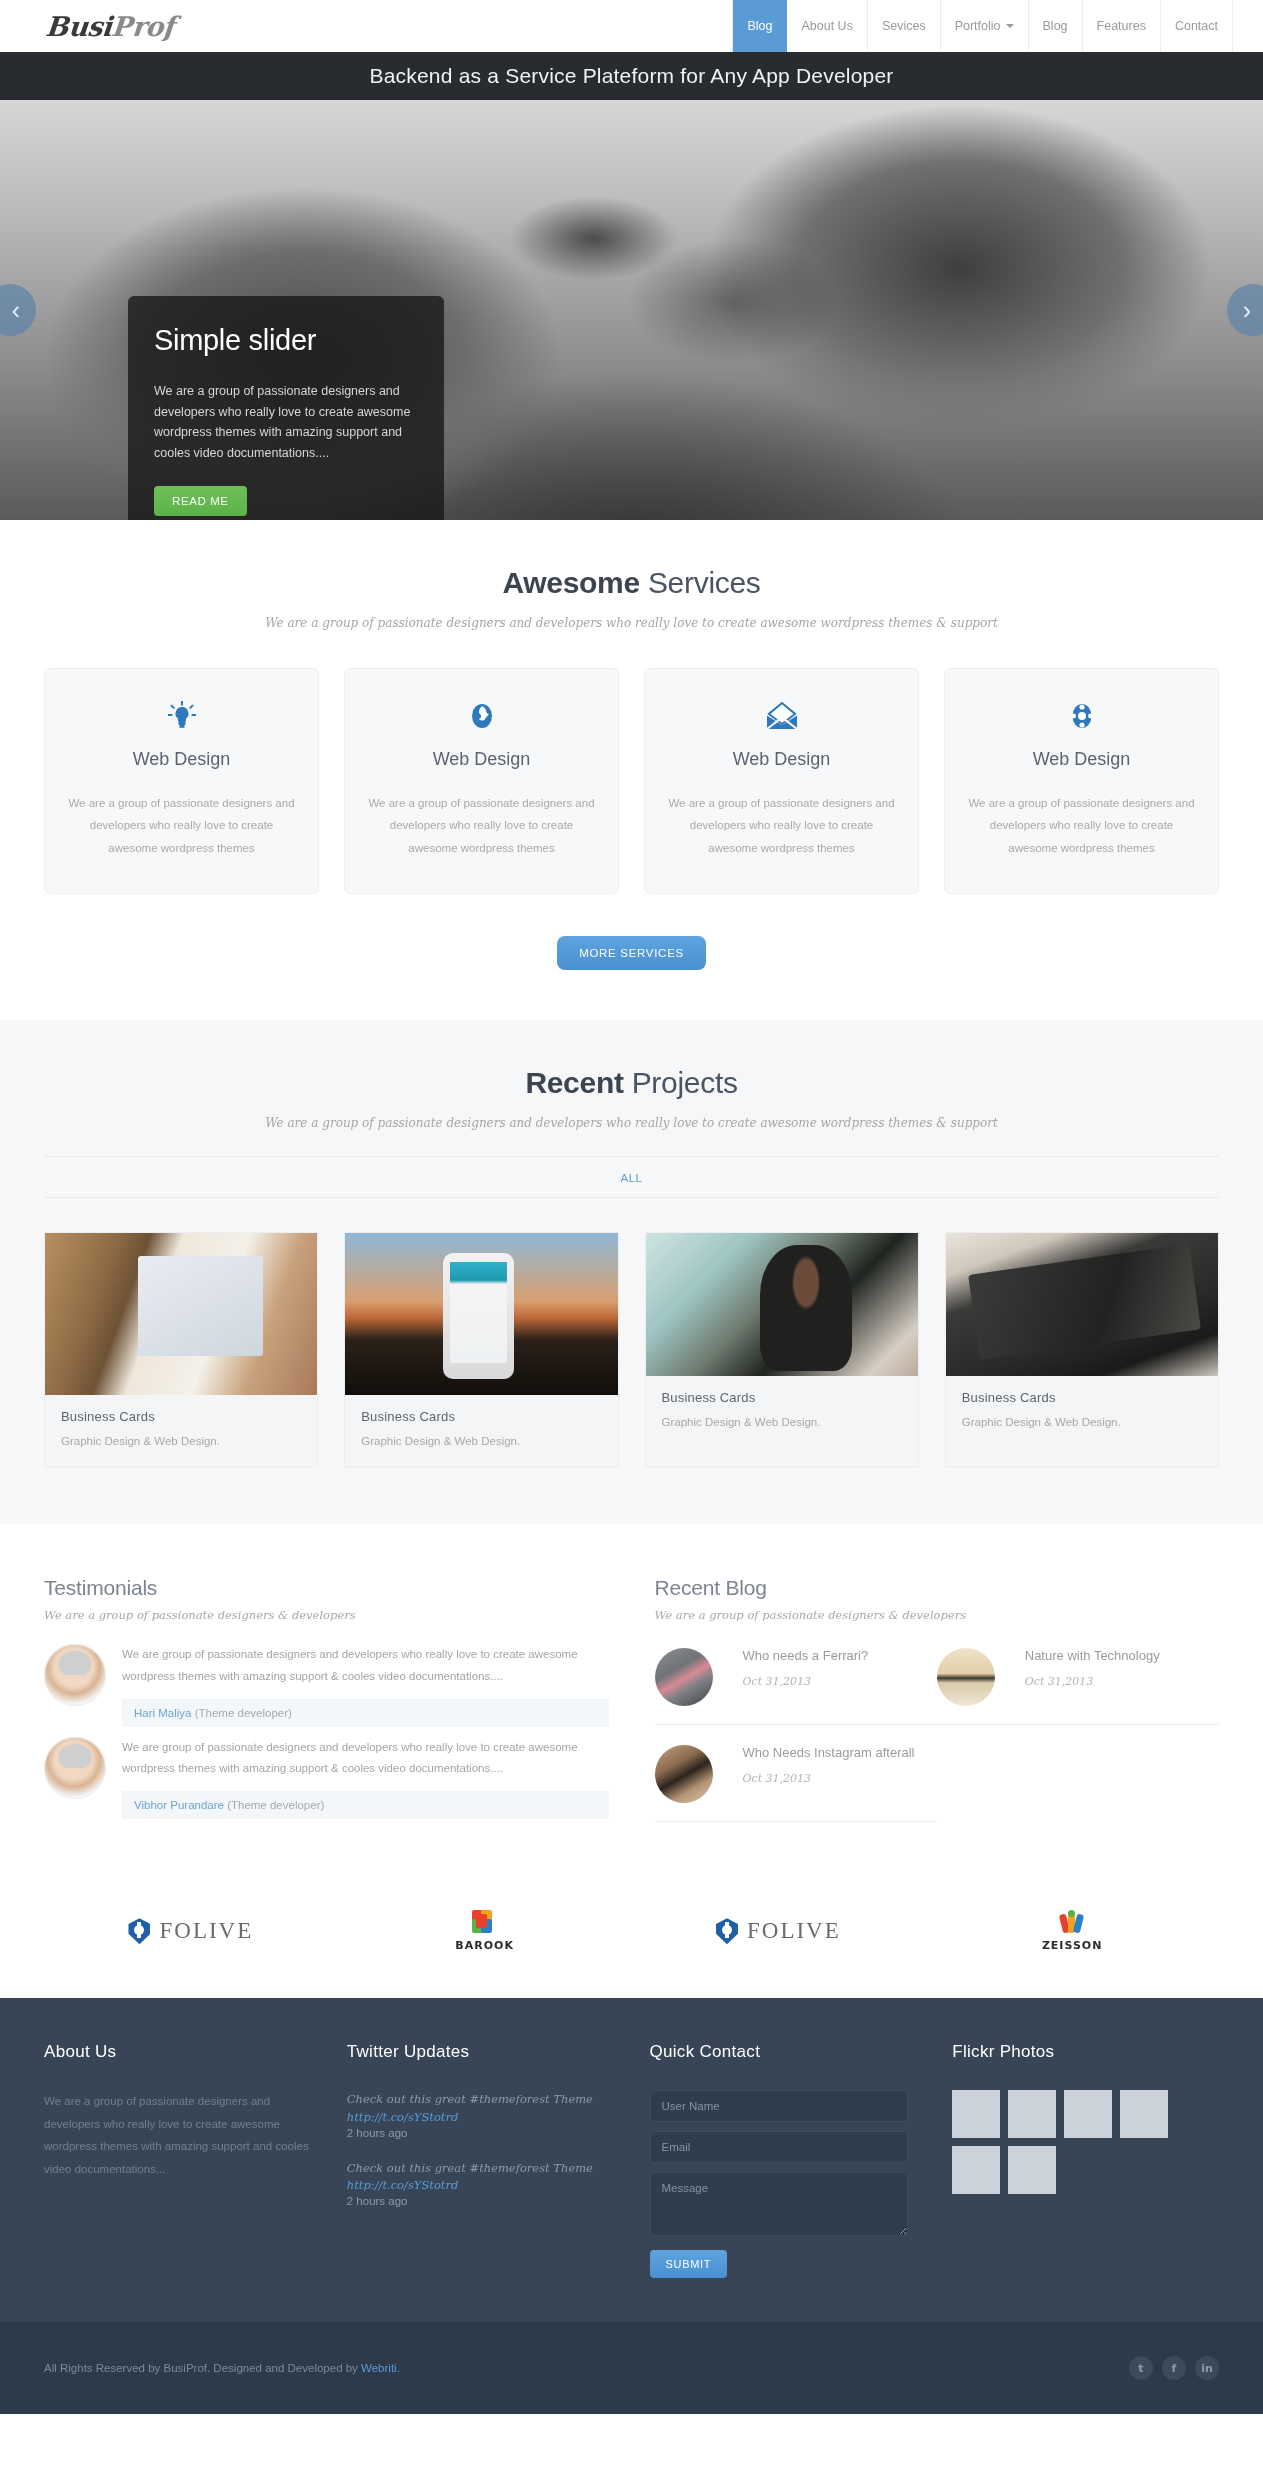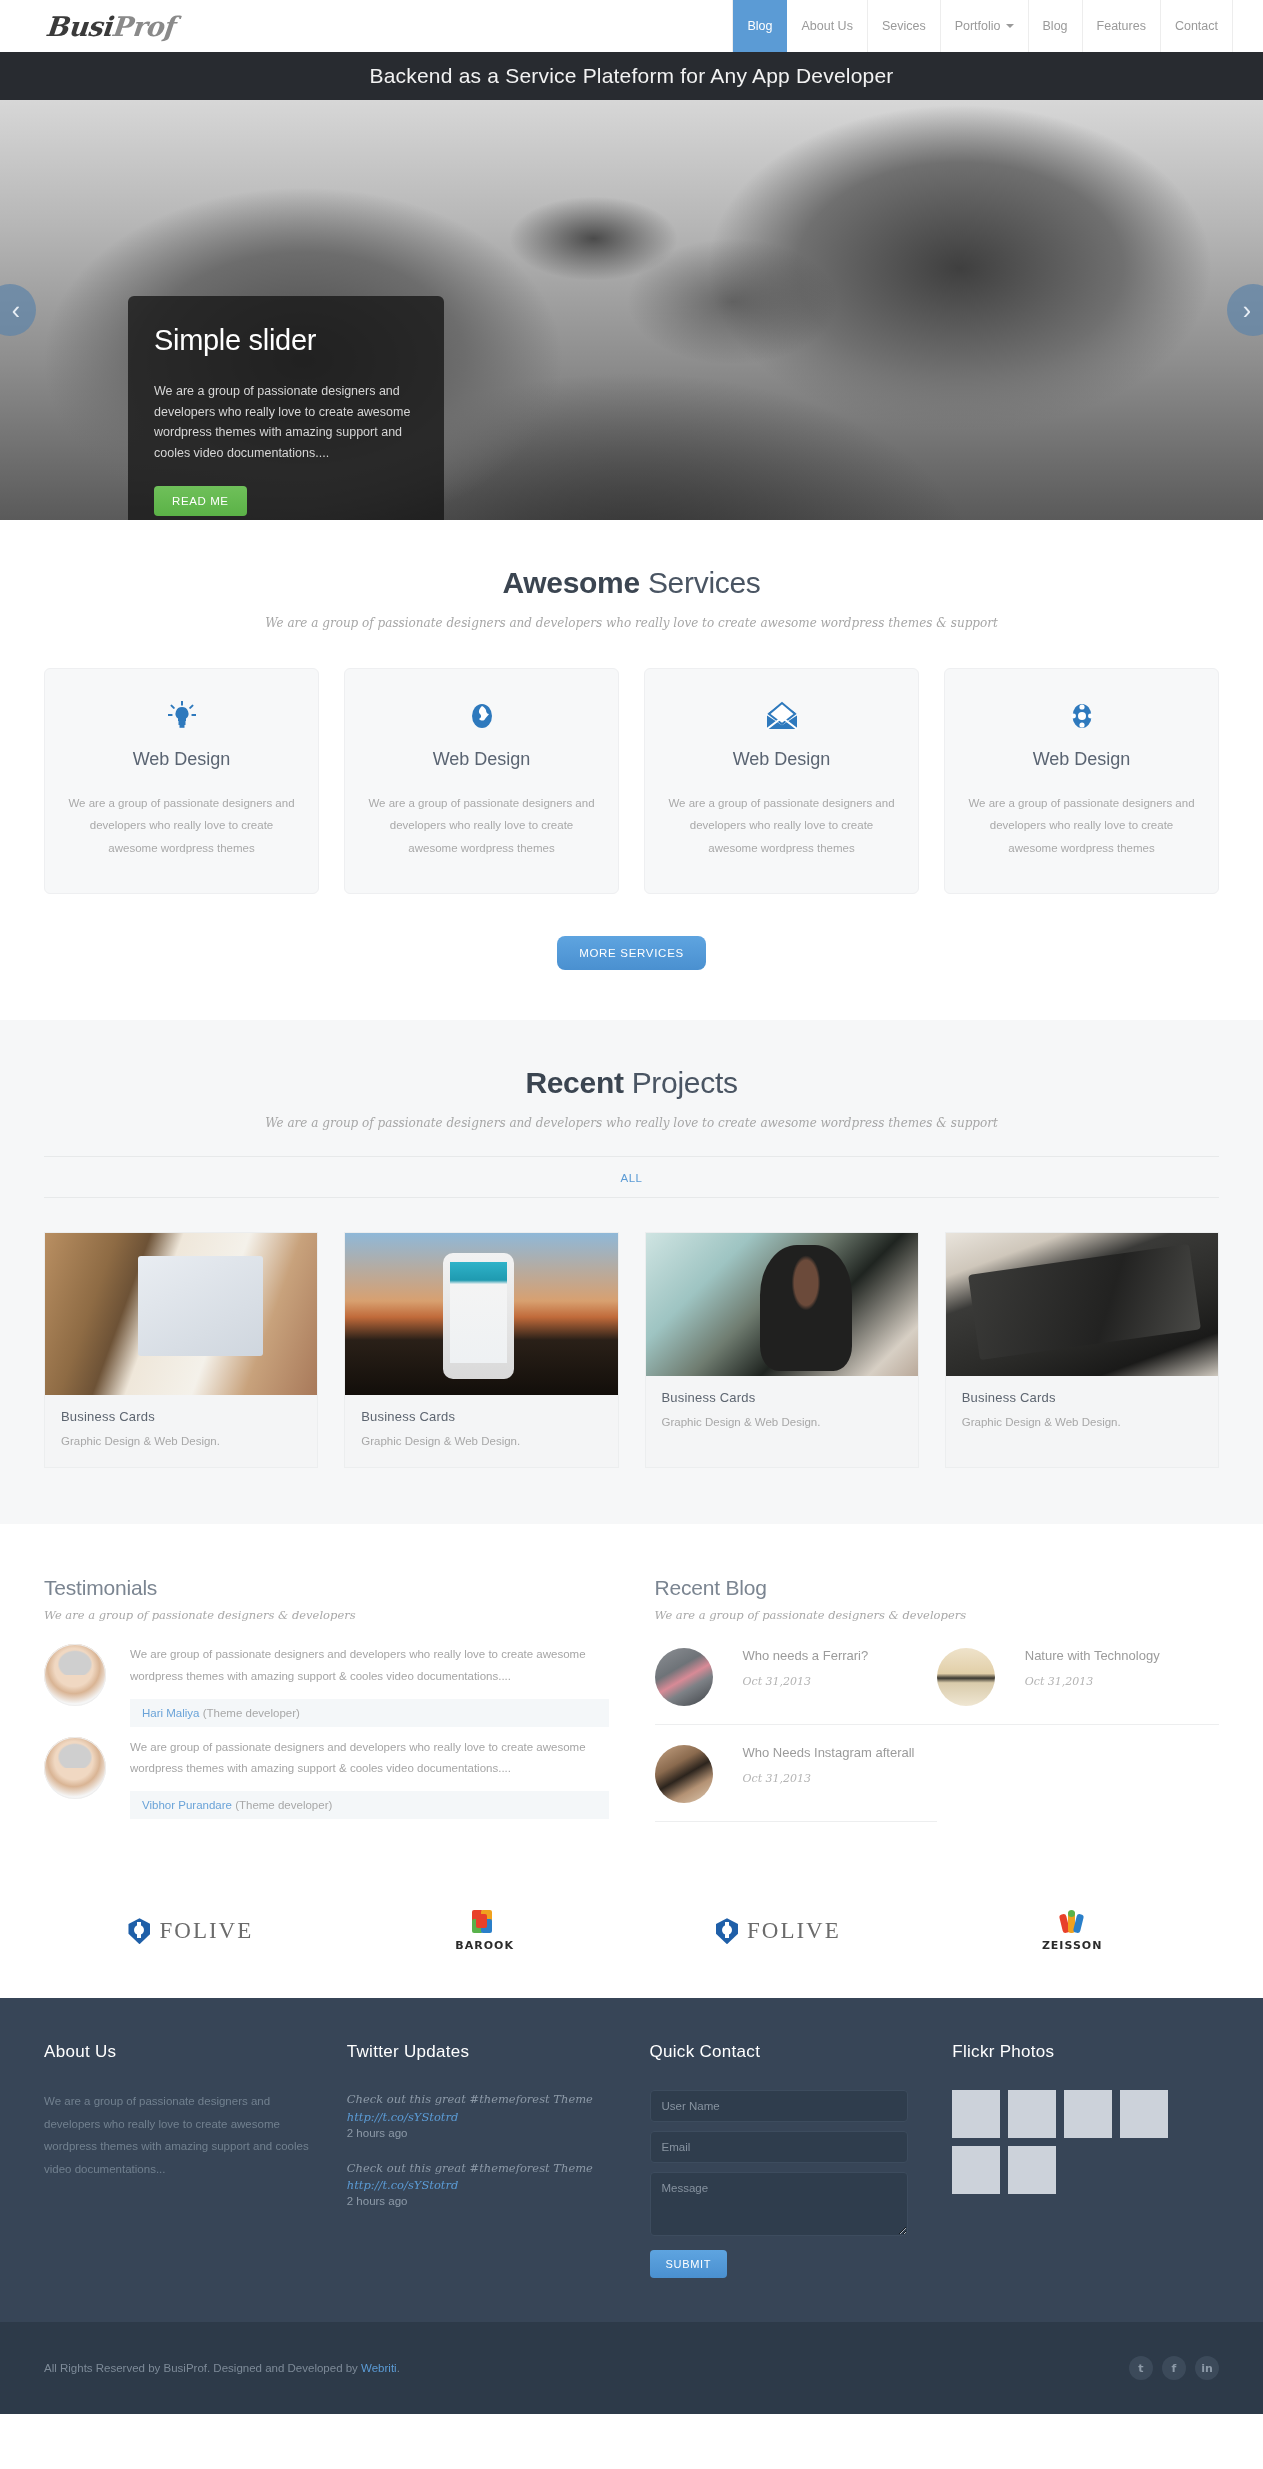--- a/index.html
+++ b/index.html
@@ -263,21 +263,21 @@
     letter-spacing: -0.2px;
   }
   .col > .colsub {
     font-family: "DejaVu Serif", serif;
     font-style: italic;
     font-size: 11.5px;
     color: #a8a8a8;
     margin-top: 8px;
     margin-bottom: 22px;
   }
-  .testi { display: flex; gap: 24px; margin-bottom: 10px; }
+  .testi { display: flex; gap: 16px; margin-bottom: 10px; }
   .avatar {
     width: 62px; height: 62px; border-radius: 50%;
     flex: 0 0 62px;
     background: radial-gradient(circle at 48% 38%, #f0d8c2 0 38%, #d9b494 52%, #f5f5f5 72%);
     box-shadow: inset 0 0 0 1px #eee;
     position: relative; overflow: hidden;
   }
   .avatar::after{content:"";position:absolute;left:18%;top:6%;width:64%;height:44%;background:radial-gradient(ellipse at 50% 60%, #cfcfcf 0 55%, transparent 62%);}
   .testi-body { flex: 1; }
   .testi-body p {

